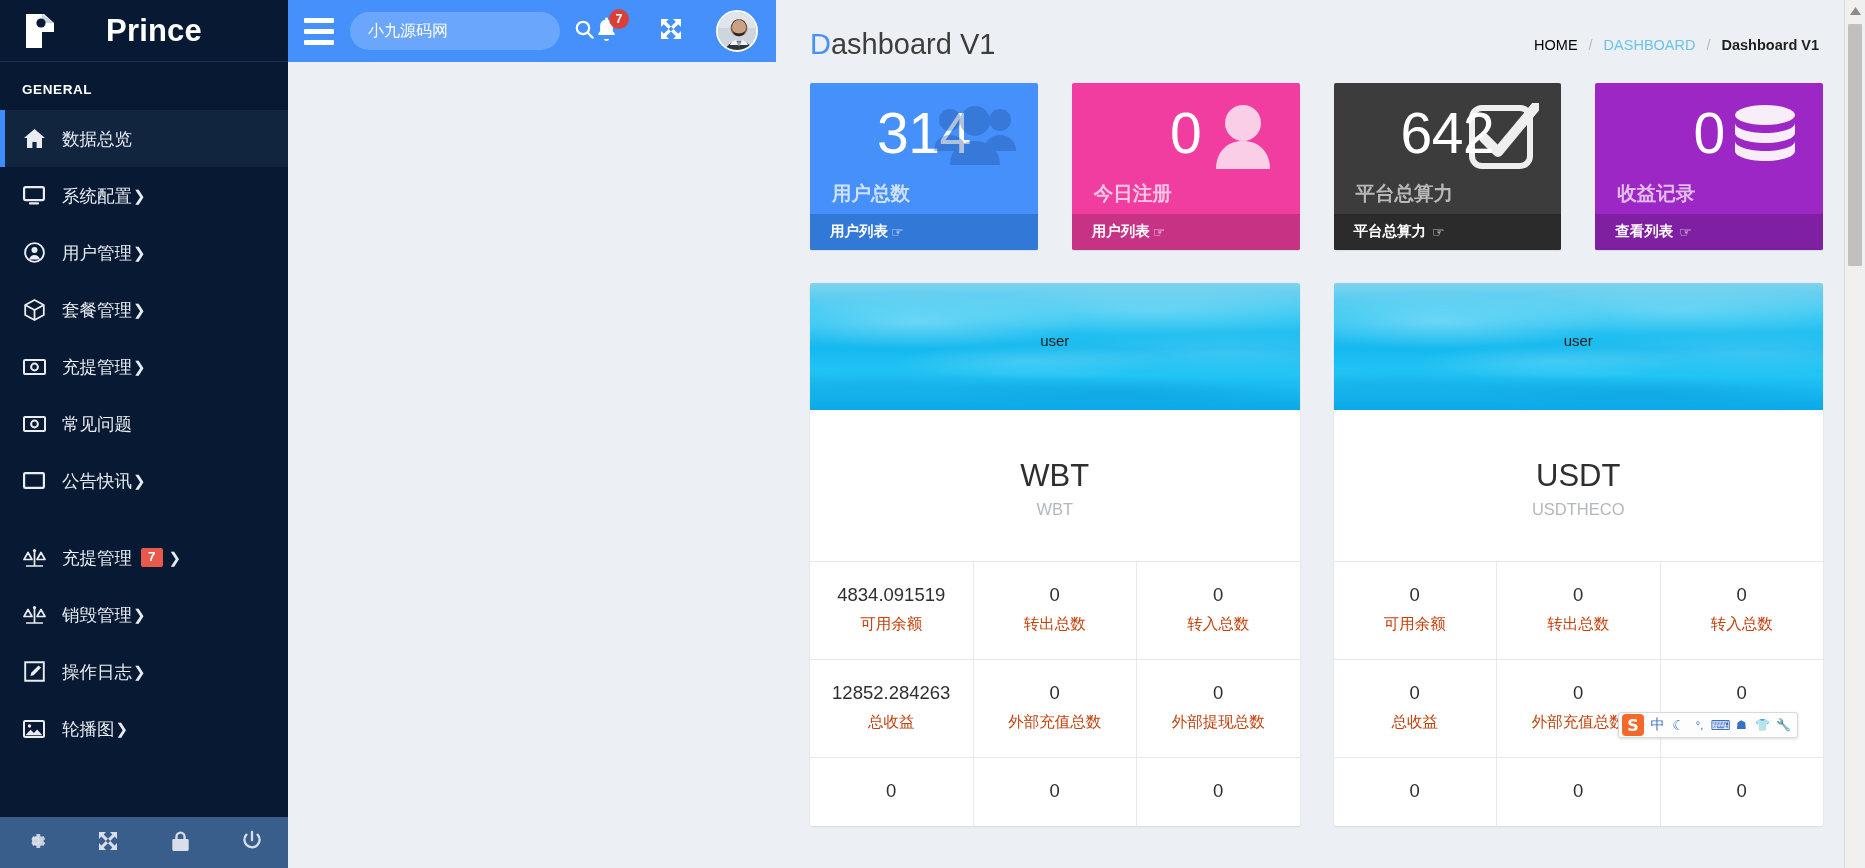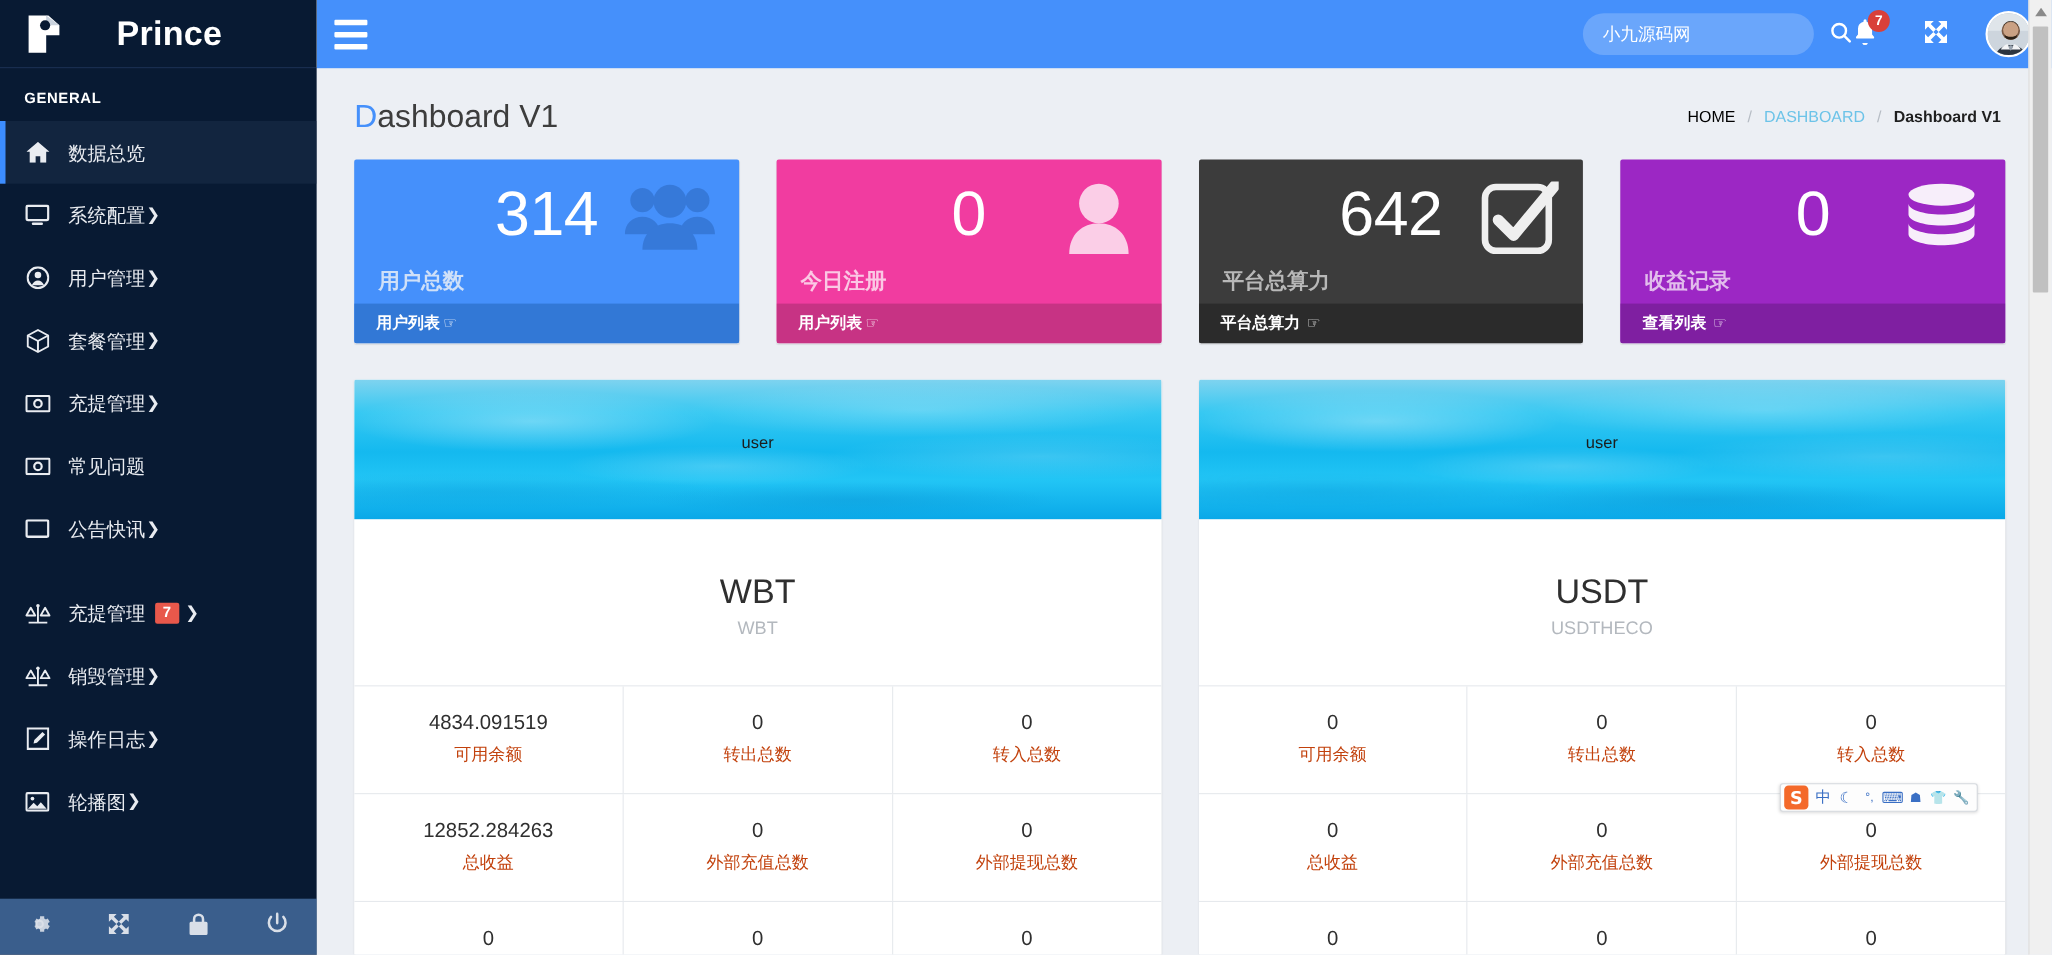--- a/index.html
+++ b/index.html
@@ -78,21 +78,21 @@
     display: flex; align-items: center;
   }
   .sf-btn {
     flex: 1; display: flex; align-items: center; justify-content: center;
     color: #d9dfe8; cursor: pointer; height: 100%;
   }
 
   
   .main {
     flex: 1; height: 868px; position: relative;
-    display: flex; flex-direction: column;
+    display: flex; flex-direction: row;
     background: #eceff4;
     overflow: hidden;
   }
   .topbar {
     height: 62px; min-height: 62px;
     background: #4590fb;
     display: flex; align-items: center;
     padding-right: 18px;
     position: relative;
   }

